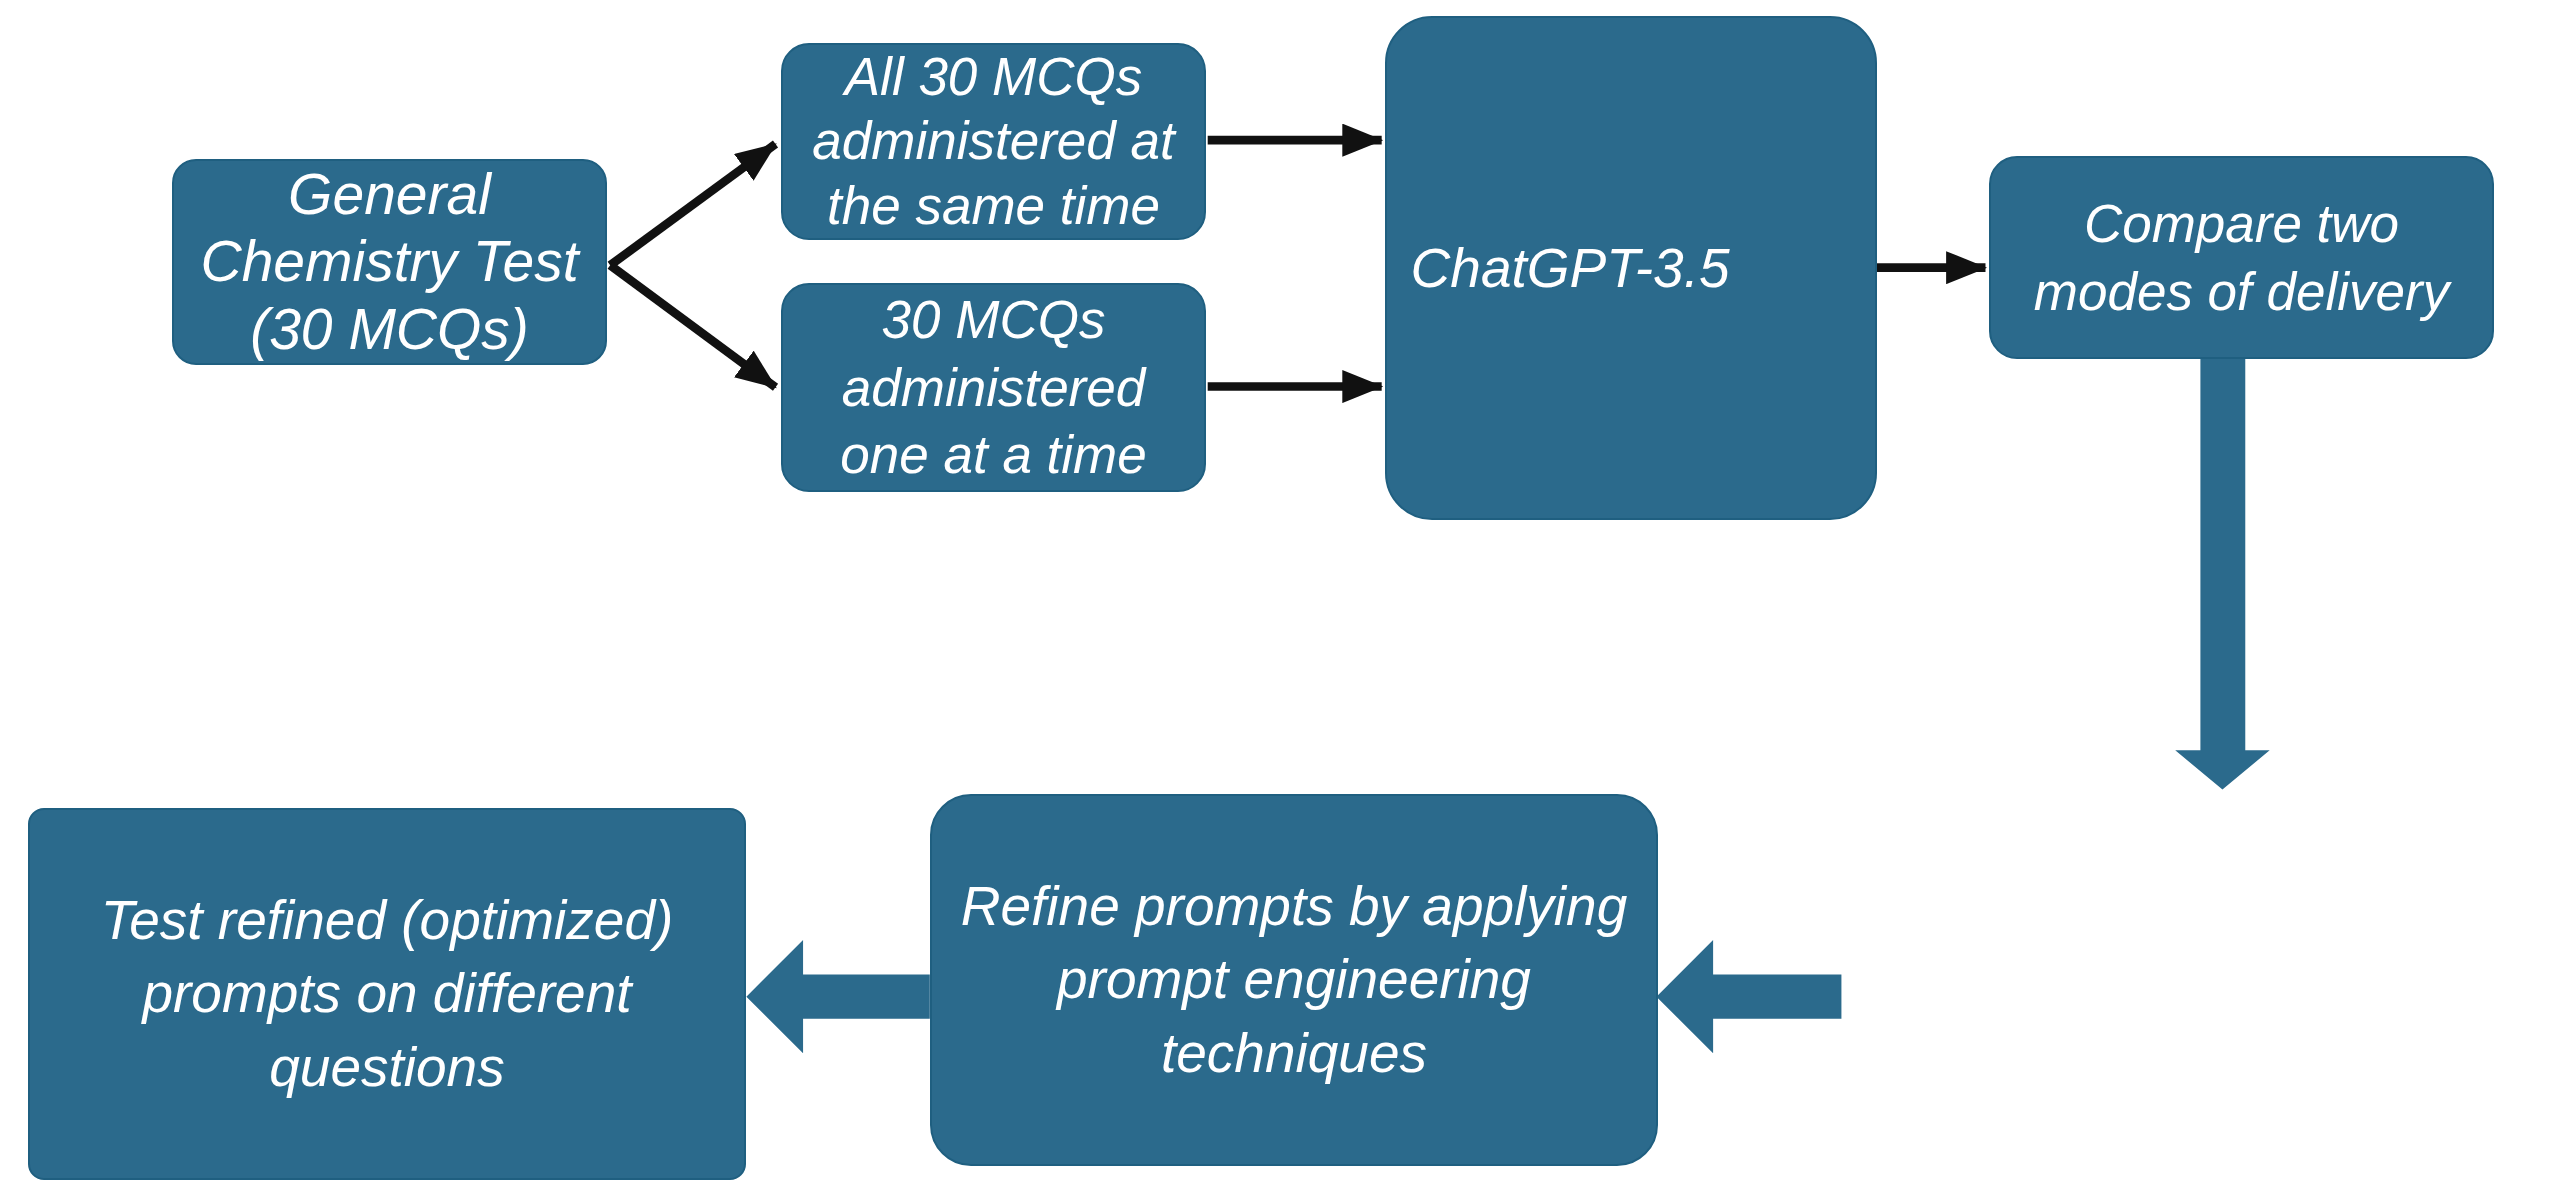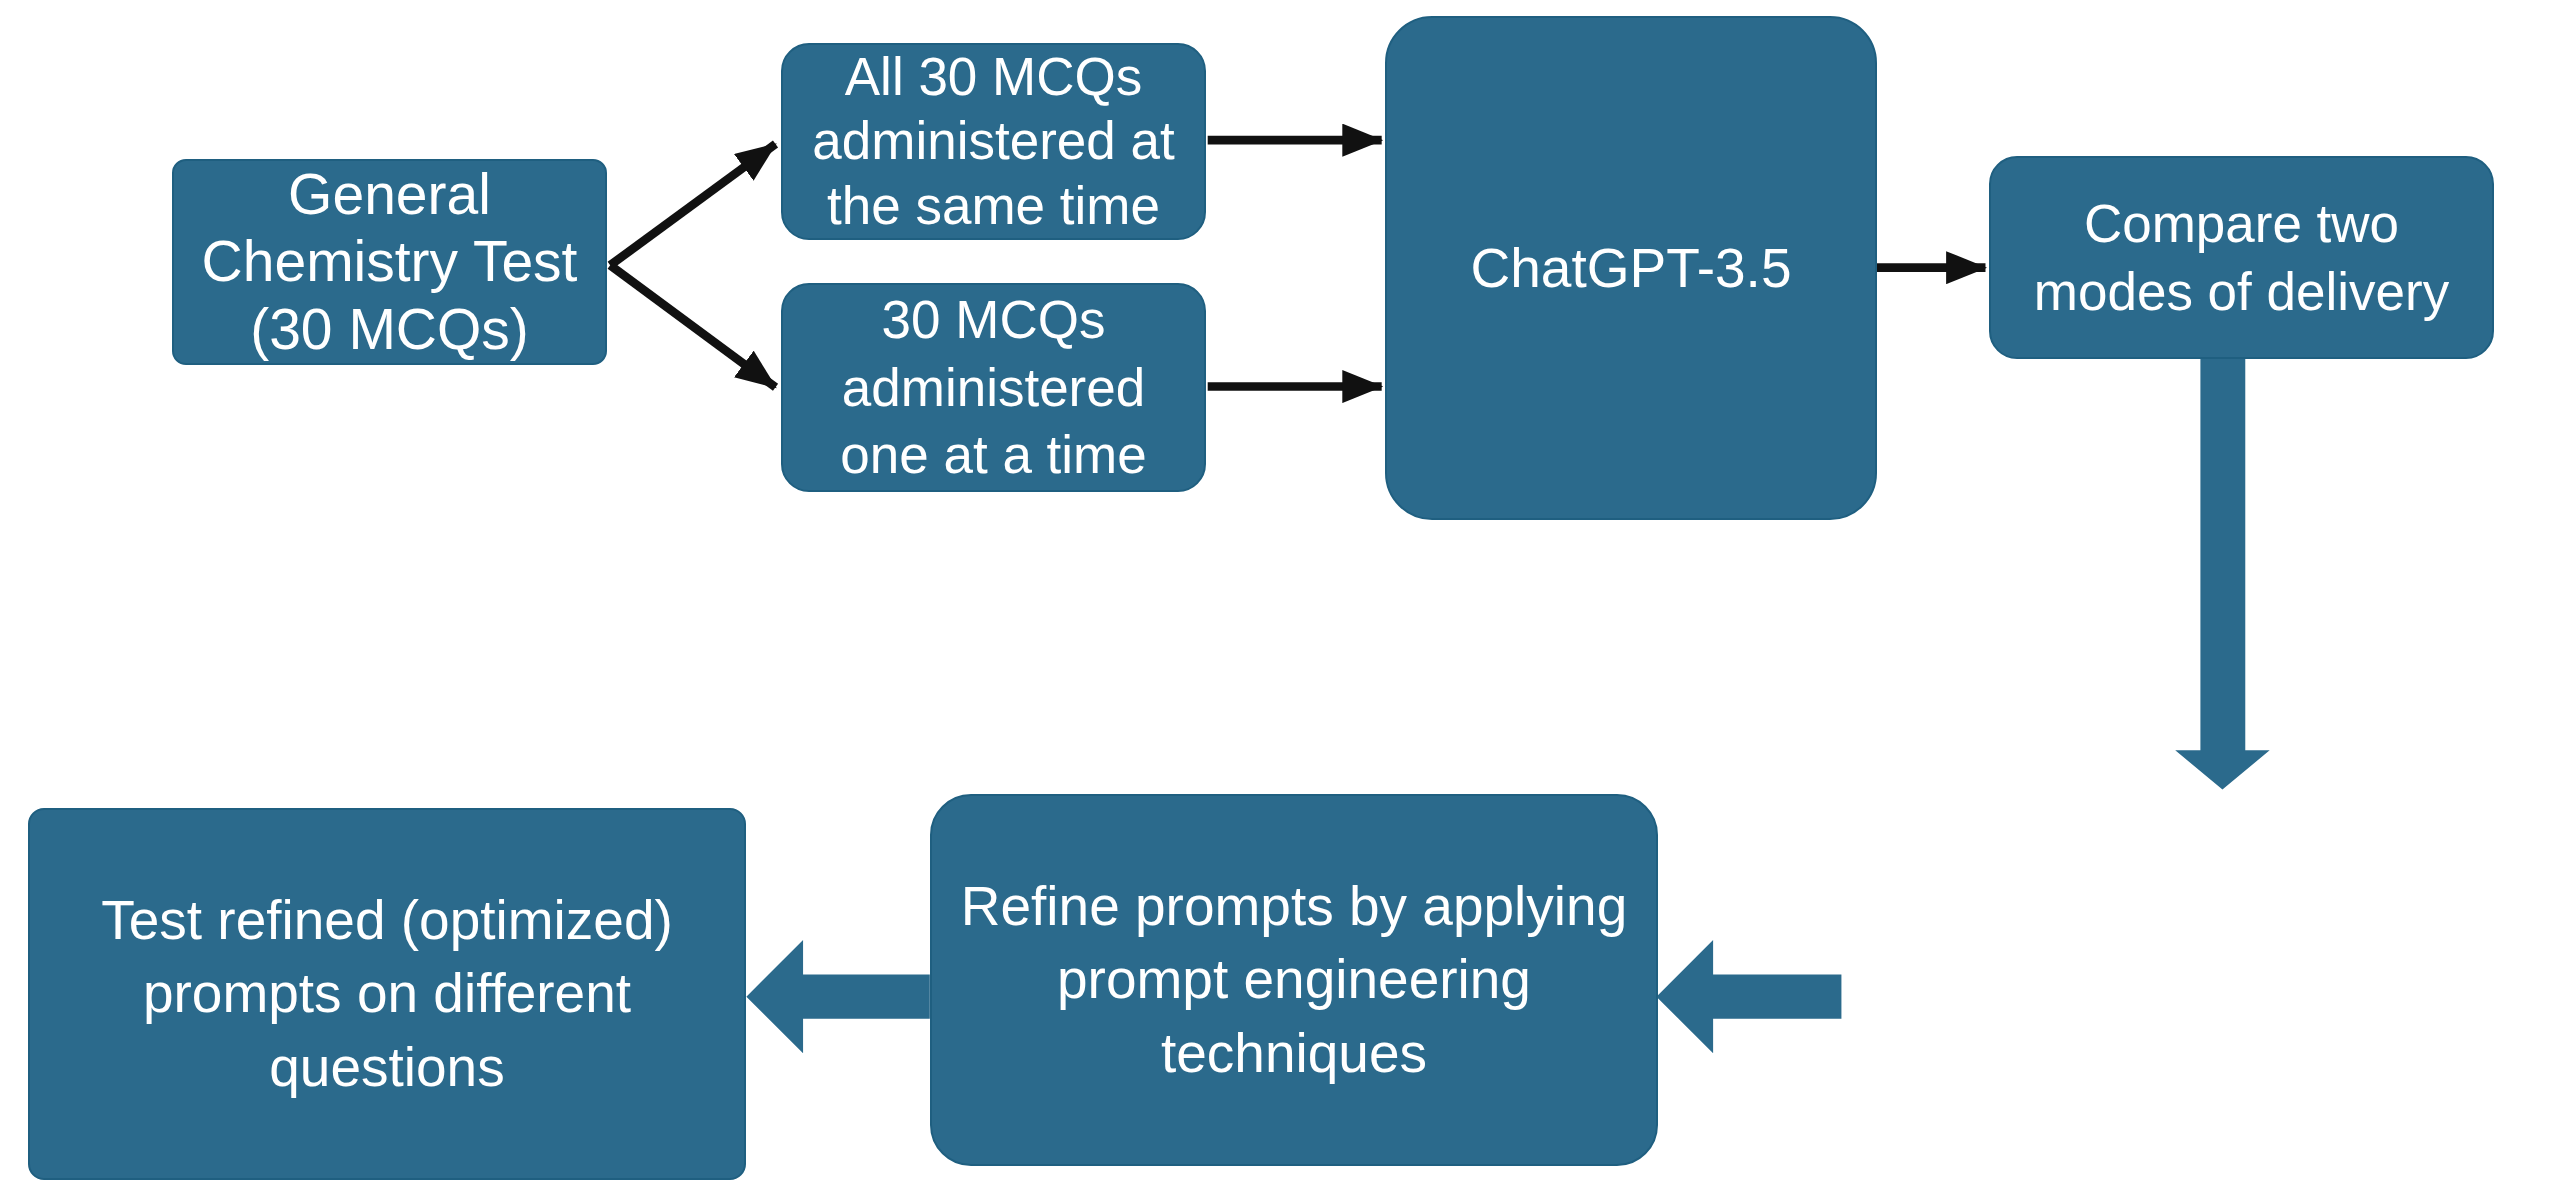--- a/index.html
+++ b/index.html
@@ -24,27 +24,27 @@
     overflow: hidden;
   }
   .node {
     position: absolute;
     box-sizing: border-box;
     background: var(--node-fill);
     border: 2.4px solid var(--node-border);
     color: var(--node-text);
     display: flex;
     align-items: center;
-    justify-content: center;
     text-align: center;
+    font-style: italic;
   }
   .node span { display: block; }
 
   
-  .node-general   { left: 172px;  top: 159px;  width: 435px; height: 206px; border-radius: 14px; font-size: 57px; line-height: 1.18; padding: 0 14px; }
+  .node-general   { left: 172px;  top: 159px;  width: 435px; height: 206px; border-radius: 24px; font-size: 57px; line-height: 1.18; padding: 0 14px; }
   .node-all30     { left: 781px;  top: 43px;   width: 425px; height: 197px; border-radius: 28px; font-size: 53px; line-height: 1.22; padding: 0 22px; }
   .node-oneatatime{ left: 781px;  top: 283px;  width: 425px; height: 209px; border-radius: 28px; font-size: 53px; line-height: 1.28; padding: 0 32px; }
   .node-chatgpt   { left: 1385px; top: 15.7px;   width: 492px; height: 504px; border-radius: 47px; font-size: 55px; line-height: 1.2;  padding: 0 23.6px; }
   .node-compare   { left: 1989px; top: 156px;  width: 505px; height: 203px; border-radius: 28px; font-size: 53px; line-height: 1.27; padding: 0 8px; }
   .node-gather    { left: 1841px; top: 791px; width: 715px; height: 376px; border-radius: 41px; font-size: 63px; line-height: 1.3;  padding: 0 15.7px; }
   .node-refine    { left: 930px; top: 794px; width: 728px; height: 372px; border-radius: 41px; font-size: 55px; line-height: 1.33; padding: 0 19.7px; }
   .node-testref   { left: 28px;   top: 794px; width: 718px; height: 372px; border-radius: 16px; font-size: 55px; line-height: 1.33; padding: 0 46px; margin-top: 14px; }
 
   .arrow-layer {
     position: absolute;

